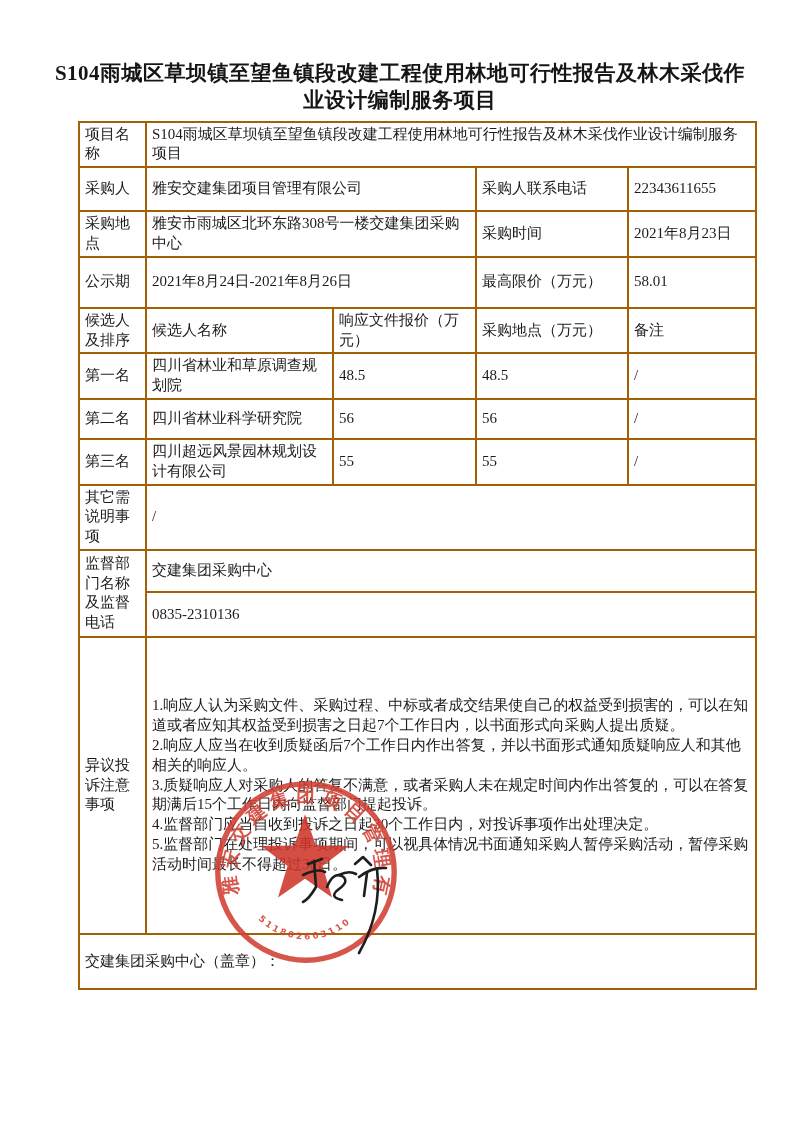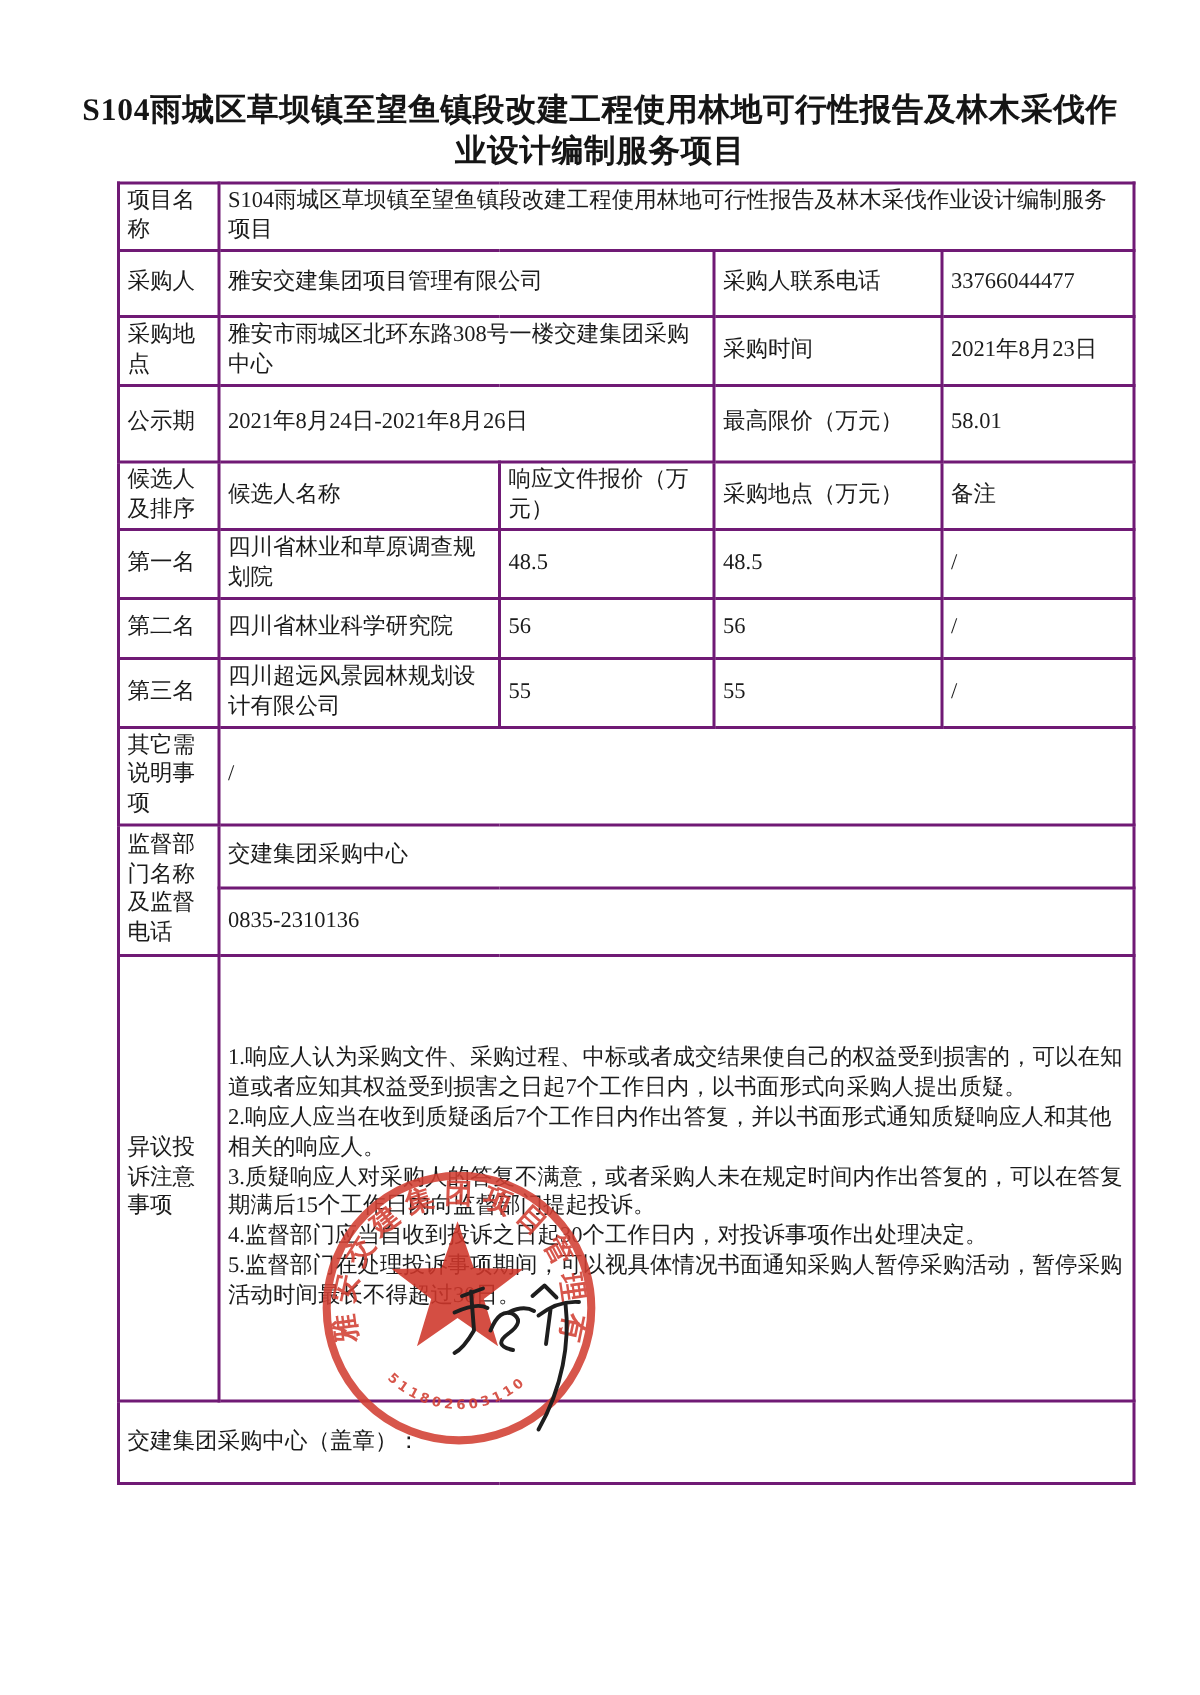--- a/index.html
+++ b/index.html
@@ -10,21 +10,21 @@
   }
   .title{
     margin:60px auto 6px auto;width:692px;text-align:center;
     font-size:21px;font-weight:bold;line-height:1.3;letter-spacing:0.5px;color:#151515;
   }
   table.doc{
     border-collapse:collapse;table-layout:fixed;
     margin-left:78px;width:677px;font-size:15px;color:#1b1b1b;
   }
   table.doc td{
-    border:2px solid #701a75;padding:2px 5px;vertical-align:middle;
+    border:2px solid #a16207;padding:2px 5px;vertical-align:middle;
     line-height:1.32;word-break:break-all;
   }
   td.lab{text-align:left;padding-left:3px;padding-right:2px;}
   td.ctr{}
   td.lft{text-align:left;}
   td.notes{
     white-space:pre-line;line-height:1.42;padding:14px 9px;text-align:left;
   }
   .sigcell{position:relative;}
   
@@ -48,21 +48,21 @@
   <tbody>
       <tr style="height:45px">
     <td class="lab">项目名称</td>
     <td class="lft" colspan="4">S104雨城区草坝镇至望鱼镇段改建工程使用林地可行性报告及林木采伐作业设计编制服务项目</td>
   </tr>
 
   <tr style="height:44px">
     <td class="lab">采购人</td>
     <td class="lft" colspan="2">雅安交建集团项目管理有限公司</td>
     <td class="ctr">采购人联系电话</td>
-    <td class="ctr">33766044477</td>
+    <td class="ctr">22343611655</td>
   </tr>
 
   <tr style="height:44px">
     <td class="lab">采购地点</td>
     <td class="lft" colspan="2">雅安市雨城区北环东路308号一楼交建集团采购中心</td>
     <td class="ctr">采购时间</td>
     <td class="ctr">2021年8月23日</td>
   </tr>
 
   <tr style="height:51px">

